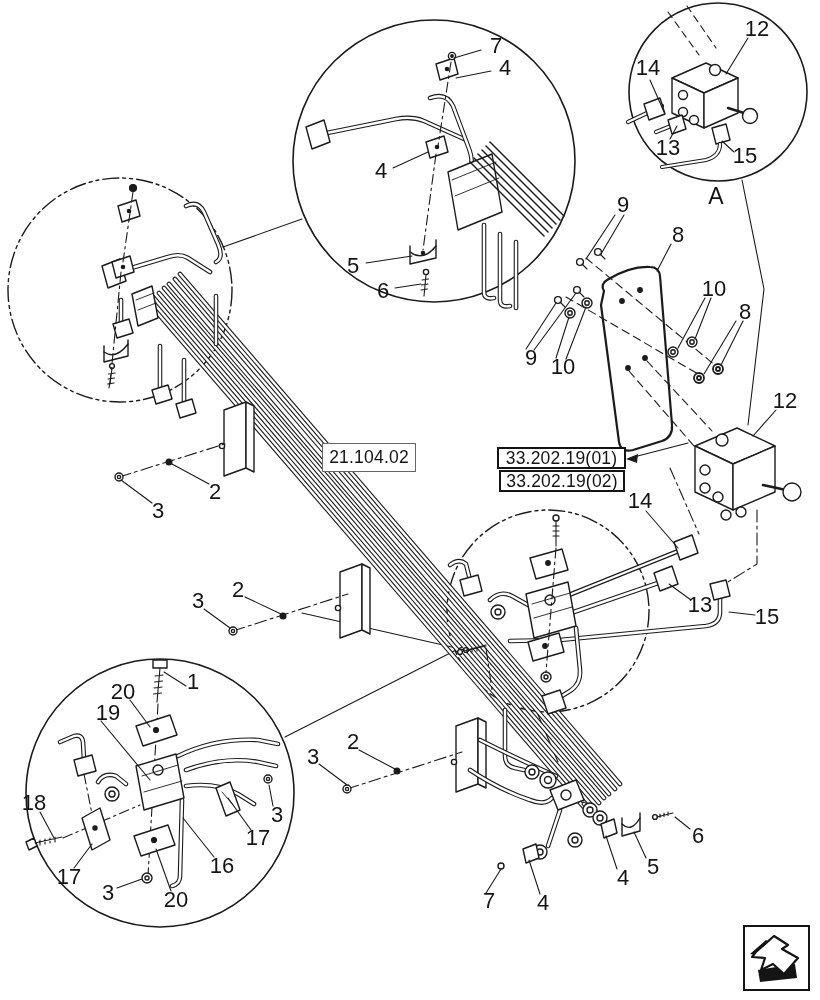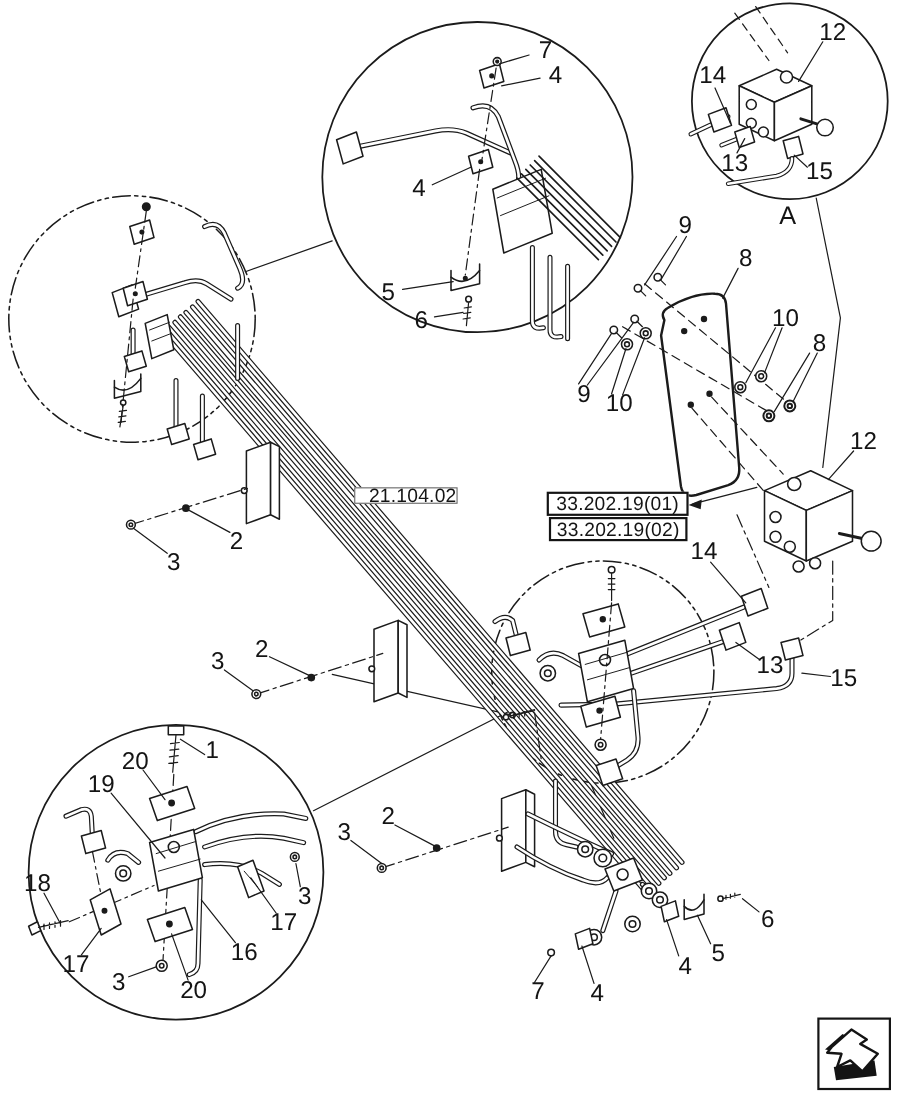--- a/index.html
+++ b/index.html
@@ -412,21 +412,21 @@
           <path d="M690,829 L675,817"></path>
       </g>
 
       <g>
         <path stroke-width="1.2" d="M630,458 L688,443"></path>
         <polygon points="626,459 638,454 637,463" fill="#1b1b1b" stroke="none"></polygon>
       </g>
     </g>
   </svg>
 
-  <div class="ref-box light" style="left:322px;top:443px;width:94px;height:15px;justify-content:flex-end;">
+  <div class="ref-box light" style="left:322px;top:443px;width:94px;height:29px;">
     <span>21.104.02</span>
   </div>
   <div class="ref-box bold" style="left:497px;top:447px;width:129px;height:22px;">
     <span>33.202.19(01)</span>
   </div>
   <div class="ref-box bold" style="left:499px;top:470px;width:126px;height:22px;align-items:center;">
     <span>33.202.19(02)</span>
   </div>
 
   <div class="detail-label" style="left:716px;top:196px;">A</div>
@@ -452,21 +452,21 @@
       <div class="callout" style="left: 700px; top: 605px;">13</div>
       <div class="callout" style="left: 767px; top: 617px;">15</div>
       <div class="callout" style="left: 215px; top: 492px;">2</div>
       <div class="callout" style="left: 158px; top: 511px;">3</div>
       <div class="callout" style="left: 238px; top: 590px;">2</div>
       <div class="callout" style="left: 198px; top: 601px;">3</div>
       <div class="callout" style="left: 353px; top: 742px;">2</div>
       <div class="callout" style="left: 313px; top: 757px;">3</div>
       <div class="callout" style="left: 193px; top: 682px;">1</div>
       <div class="callout" style="left: 123px; top: 692px;">20</div>
-      <div class="callout" style="left: 92px; top: 713px;">19</div>
+      <div class="callout" style="left: 108px; top: 713px;">19</div>
       <div class="callout" style="left: 34px; top: 803px;">18</div>
       <div class="callout" style="left: 69px; top: 877px;">17</div>
       <div class="callout" style="left: 108px; top: 893px;">3</div>
       <div class="callout" style="left: 176px; top: 900px;">20</div>
       <div class="callout" style="left: 222px; top: 866px; text-align: center;">16</div>
       <div class="callout" style="left: 258px; top: 838px;">17</div>
       <div class="callout" style="left: 277px; top: 815px;">3</div>
       <div class="callout" style="left: 489px; top: 901px;">7</div>
       <div class="callout" style="left: 543px; top: 903px;">4</div>
       <div class="callout" style="left: 623px; top: 878px;">4</div>

